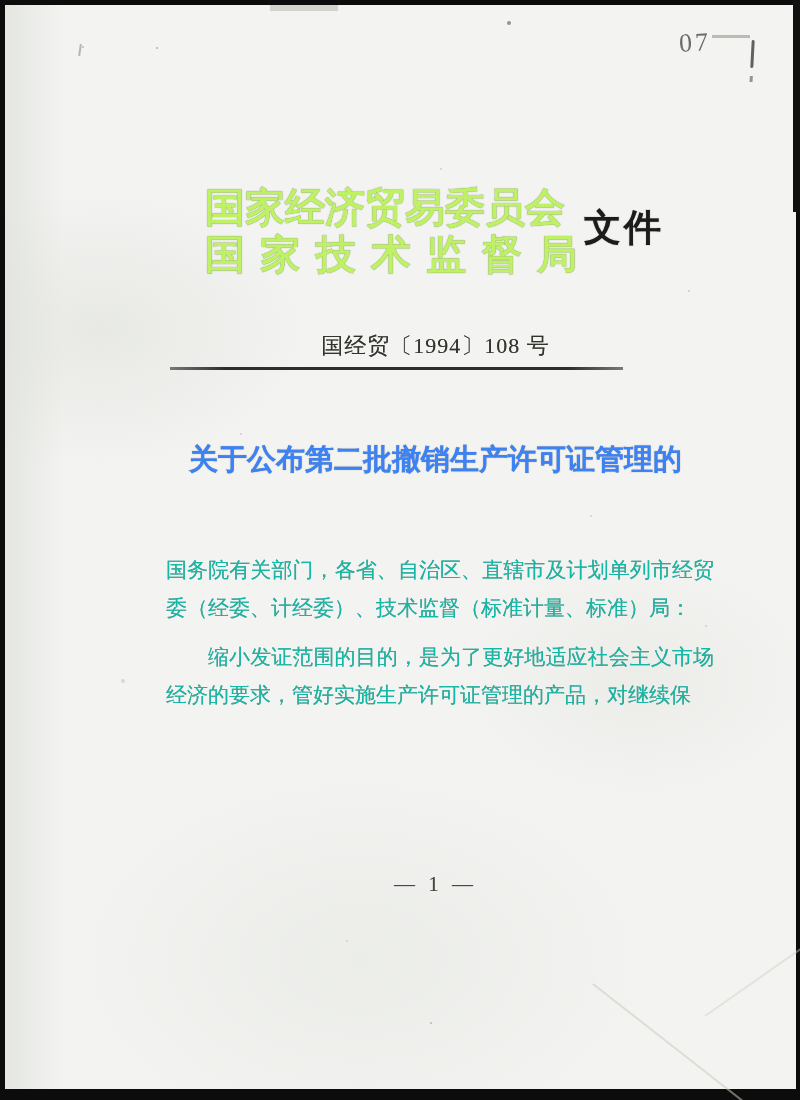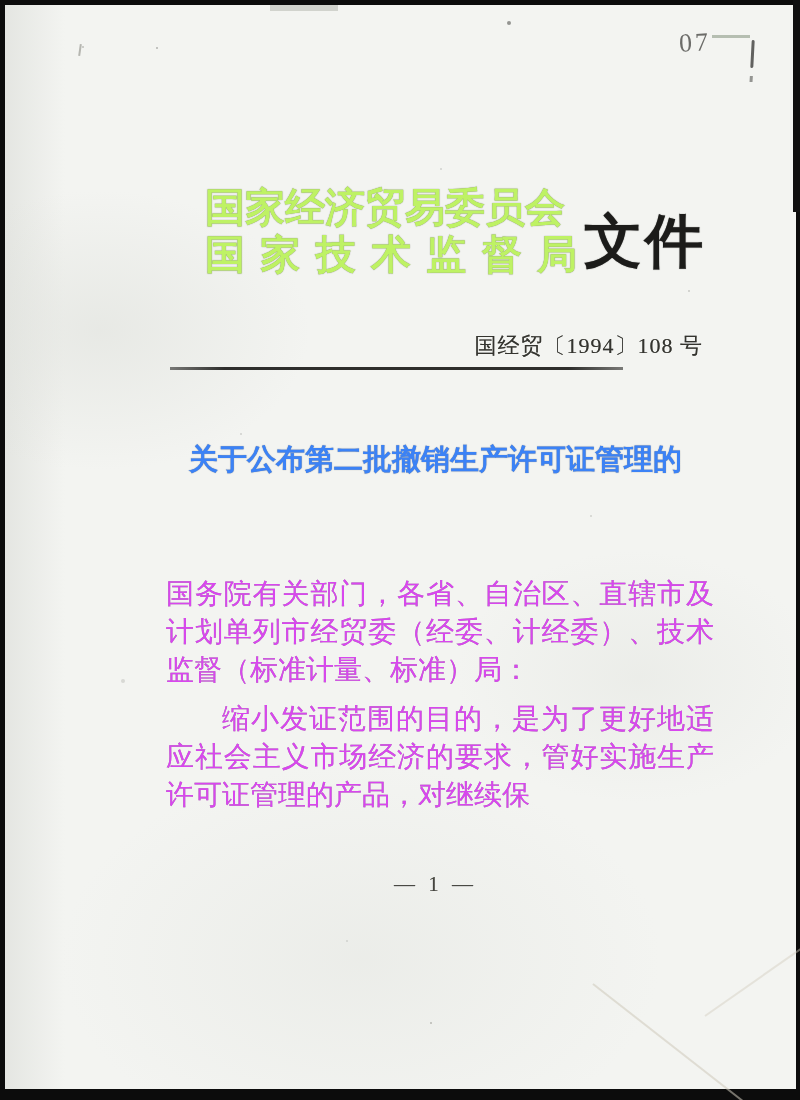--- a/index.html
+++ b/index.html
@@ -111,29 +111,29 @@
     text-shadow: 0 0 1px rgba(35,35,33,0.65);
     white-space: nowrap;
   }
   .letterhead-org .org-line2 {
     text-align: justify;
     text-align-last: justify;
     white-space: normal;
   }
   .doc-type {
     position: absolute; left: 584px; top: 203px;
-    font-size: 58px; font-weight: bold;
+    font-size: 37px; font-weight: bold;
     letter-spacing: 3px;
     color: #1c1c1a;
     text-shadow: 0 0 1px rgba(28,28,26,0.7);
     font-family: Liberation Mono, monospace;
   }
   .doc-number {
     position: absolute; left: 168px; top: 331px;
-    width: 535px; text-align: right;
+    width: 535px; text-align: center;
     font-size: 22px;
     color: #34342f;
     letter-spacing: 1px;
     text-shadow: 0 0 0.5px rgba(52,52,47,0.6);
   }
   .rule {
     position: absolute; left: 170px; top: 367px;
     width: 453px; height: 3px;
     background: linear-gradient(to right, rgba(70,70,68,0.7), #2e2e2c 12%, #2e2e2c 88%, rgba(70,70,68,0.7));
   }
@@ -141,26 +141,26 @@
     position: absolute; left: 168px; top: 437px;
     width: 535px;
     margin: 0;
     text-align: center;
     font-size: 29px; font-weight: bold;
     line-height: 44px;
     color: #3b82f6;
     text-shadow: 0 0 1px rgba(45,45,50,0.6);
   }
   .body-text {
-    position: absolute; left: 166px; top: 575px;
+    position: absolute; left: 166px; top: 551px;
     width: 548px;
-    font-size: 28px;
+    font-size: 21px;
     line-height: 38px;
     text-align: justify;
-    color: #d946ef;
+    color: #14b8a6;
     text-shadow: 0 0 0.5px rgba(62,62,56,0.55);
   }
   .body-text p { margin: 0; }
   .body-text p.salutation { margin-bottom: 11px; }
   .body-text p.para { text-indent: 2em; }
   .page-number {
     position: absolute; left: 168px; top: 872px;
     width: 535px; text-align: center;
     font-size: 21px;
     letter-spacing: 4px;

